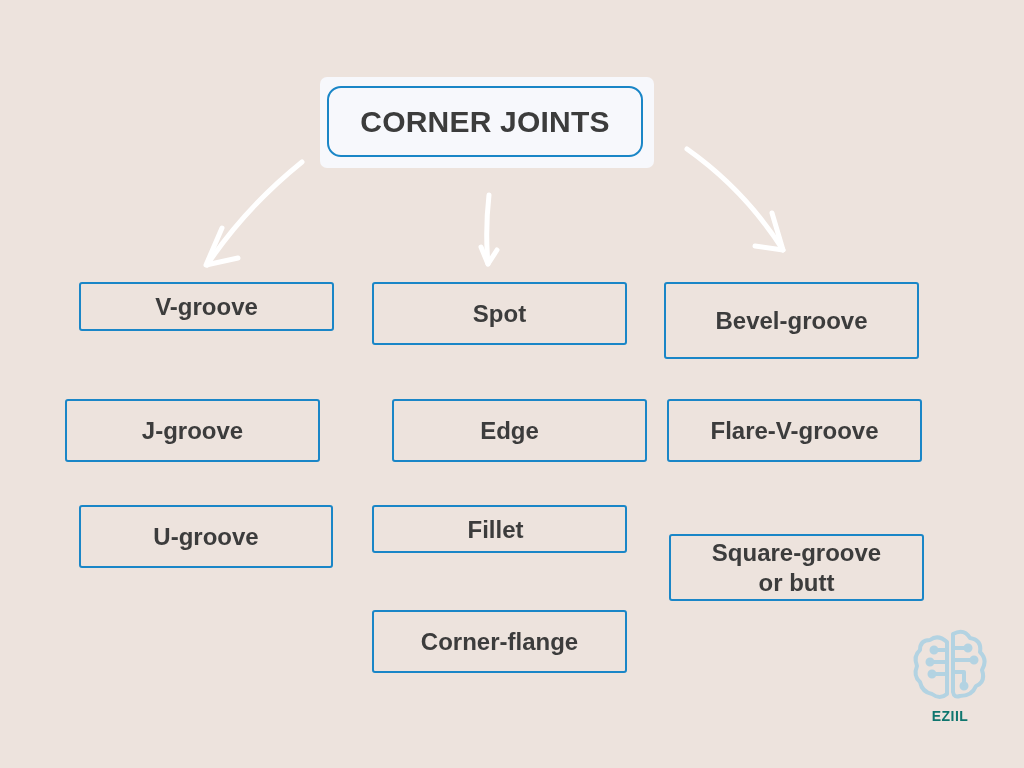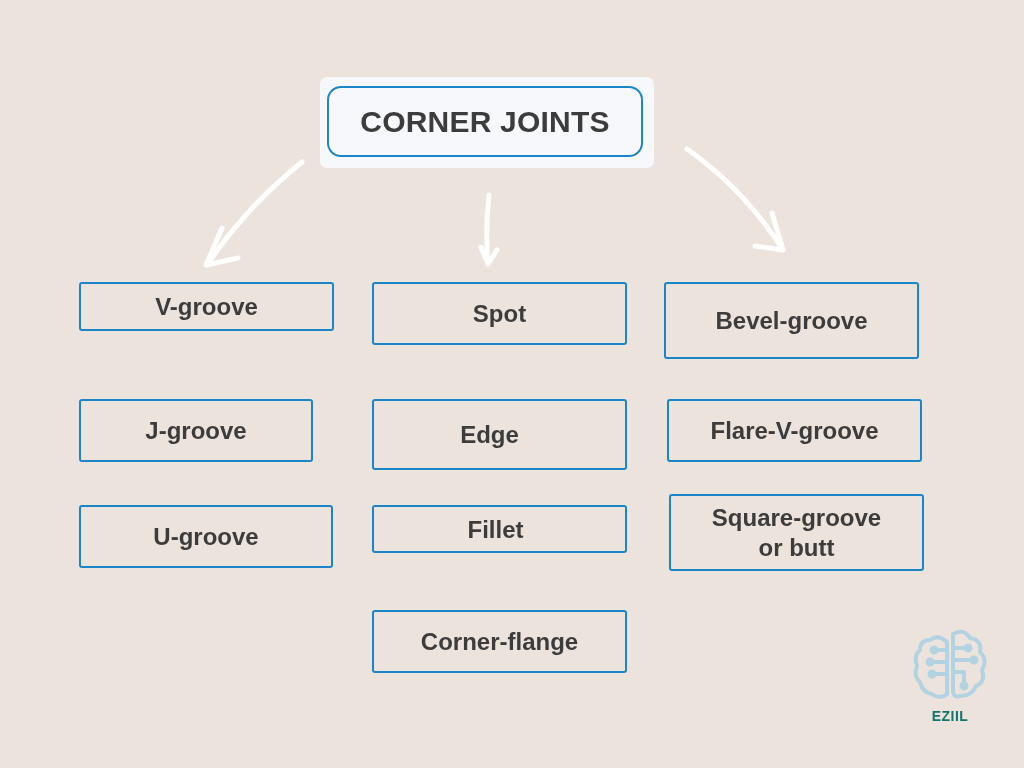--- a/index.html
+++ b/index.html
@@ -49,47 +49,47 @@
     <path d="M481 247 L 488 264 L 497 250"></path>
 
     <path d="M687 149 Q 745 190 783 250"></path>
     <path d="M772 213 L 783 250 L 755 246"></path>
   </g>
 </svg>
 
 <div class="node" style="left:79px;top:282px;width:255px;height:49px;">
     <span>V-groove</span>
   </div>
-<div class="node" style="left:79px;top:399px;width:234px;height:63px;">
+<div class="node" style="left:65px;top:399px;width:255px;height:63px;">
     <span>J-groove</span>
   </div>
 <div class="node" style="left:79px;top:505px;width:254px;height:63px;justify-content:center;">
     <span>U-groove</span>
   </div>
 
 <div class="node" style="left:372px;top:282px;width:255px;height:63px;">
     <span>Spot</span>
   </div>
-<div class="node" style="left:372px;top:399px;width:255px;height:71px;">
+<div class="node" style="left:392px;top:399px;width:255px;height:63px;">
     <span style="margin-right:20px;">Edge</span>
   </div>
 <div class="node" style="left:372px;top:505px;width:255px;height:48px;">
     <span style="margin-right:8px;">Fillet</span>
   </div>
 <div class="node" style="left:372px;top:610px;width:255px;height:63px;">
     <span>Corner-flange</span>
   </div>
 
 <div class="node" style="left:664px;top:282px;width:255px;height:77px;">
     <span>Bevel-groove</span>
   </div>
 <div class="node" style="left:667px;top:399px;width:255px;height:63px;justify-content:center;">
     <span>Flare-V-groove</span>
   </div>
-<div class="node" style="left:669px;top:494px;width:255px;height:77px;flex-direction:column;line-height:30px;">
+<div class="node" style="left:669px;top:534px;width:255px;height:67px;flex-direction:column;line-height:30px;">
   <span>Square-groove</span>
   <span>or butt</span>
 </div>
 
 <svg class="logo" viewBox="0 0 80 100">
   <g stroke="#b3d3e2" stroke-width="4" fill="none" stroke-linecap="round" stroke-linejoin="round">
 
     <path d="M37 16 Q 28 8 20 14 Q 10 14 10 24 Q 3 30 7 40 Q 3 50 10 56 Q 12 66 22 68 Q 30 74 37 68 Z"></path>
 
     <path d="M43 8 Q 54 2 60 12 Q 72 14 70 26 Q 78 34 72 44 Q 76 56 66 60 Q 62 70 50 70 Q 44 72 43 66 Z"></path>

